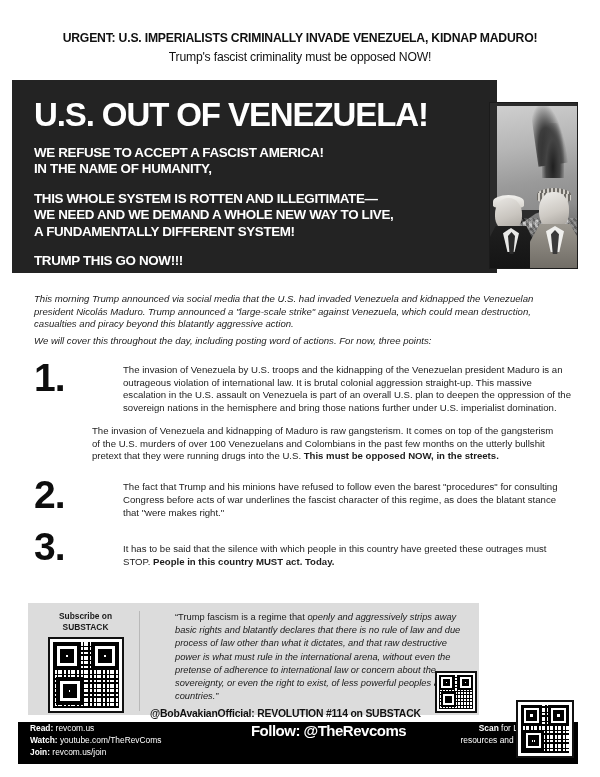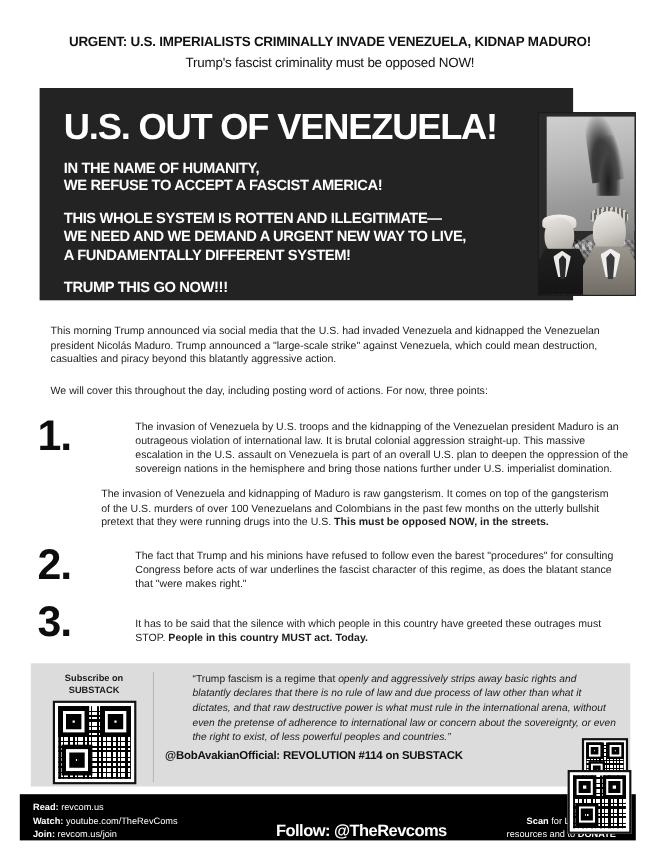--- a/index.html
+++ b/index.html
@@ -38,21 +38,21 @@
   }
 
   
   .banner-wrap {
     position: relative;
     margin-top: 14px;
     height: 200px;
   }
   .banner {
     position: absolute;
-    left: 36px;
+    left: 12px;
     top: 0px;
     width: 485px;
     height: 193px;
     background: #232323;
     box-sizing: border-box;
     padding: 14px 18px 10px 22px;
   }
   .banner-title {
     color: #ffffff;
     font-size: 33px;
@@ -190,21 +190,21 @@
     clip-path: polygon(50% 0%, 100% 18%, 78% 100%, 22% 100%, 0% 18%);
   }
 
   
   .intro {
     margin: 13px 28px 0 30px;
     font-size: 9.6px;
     line-height: 1.32;
     color: #1c1c1c;
   }
-  .intro p { margin: 16px; }
+  .intro p { margin: 4px; font-style: italic; }
 
   
   .points { margin: 12px 26px 0 30px; }
   .point {
     display: flex;
     align-items: flex-start;
   }
   .point + .point { margin-top: 6px; }
   .point-num {
     width: 62px;
@@ -227,21 +227,21 @@
   }
   .para + .para { margin-top: 10px; }
   .para b { font-weight: bold; }
   .point-sub { margin: 10px 15px 0 62px; }
 
   
   .quotebox {
     position: absolute;
     left: 28px;
     top: 603px;
-    width: 545px;
+    width: 451px;
     height: 112px;
     background: #dcdcdc;
     display: flex;
     box-sizing: border-box;
     padding: 8px 6px 4px 8px;
   }
   .subscribe-col {
     width: 104px;
     flex: 0 0 104px;
     text-align: center;
@@ -340,21 +340,21 @@
   
   .footer {
     position: absolute;
     left: 18px;
     top: 722px;
     width: 560px;
     height: 42px;
     background: #000000;
     color: #ffffff;
     display: flex;
-    align-items: flex-end;
+    align-items: flex-start;
     box-sizing: border-box;
     padding: 0 10px 0 12px;
   }
   .footer-left {
     font-size: 8.4px;
     line-height: 1.45;
     flex: 0 0 185px;
   }
   .footer-left b { font-weight: bold; }
   .footer-center {
@@ -399,26 +399,26 @@
 
 <div class="header">
   <div class="header-line1">URGENT: U.S. IMPERIALISTS CRIMINALLY INVADE VENEZUELA, KIDNAP MADURO!</div>
   <div class="header-line2">Trump's fascist criminality must be opposed NOW!</div>
 </div>
 
 <div class="banner-wrap">
   <div class="banner">
     <div class="banner-title">U.S. OUT OF VENEZUELA!</div>
     <div class="banner-block">
+      <div>WE REFUSE TO ACCEPT A FASCIST AMERICA!</div>
       <div>IN THE NAME OF HUMANITY,</div>
-      <div>WE REFUSE TO ACCEPT A FASCIST AMERICA!</div>
     </div>
     <div class="banner-block">
       <div>THIS WHOLE SYSTEM IS ROTTEN AND ILLEGITIMATE—</div>
-      <div>WE NEED AND WE DEMAND A URGENT NEW WAY TO LIVE,</div>
+      <div>WE NEED AND WE DEMAND A WHOLE NEW WAY TO LIVE,</div>
       <div>A FUNDAMENTALLY DIFFERENT SYSTEM!</div>
     </div>
     <div class="banner-block">TRUMP THIS GO NOW!!!</div>
   </div>
 
   <div class="banner-photo">
     <div class="ph-sky"></div>
     <div class="ph-smoke"></div>
     <div class="ph-smoke2"></div>
     <div class="ph-hill"></div>

